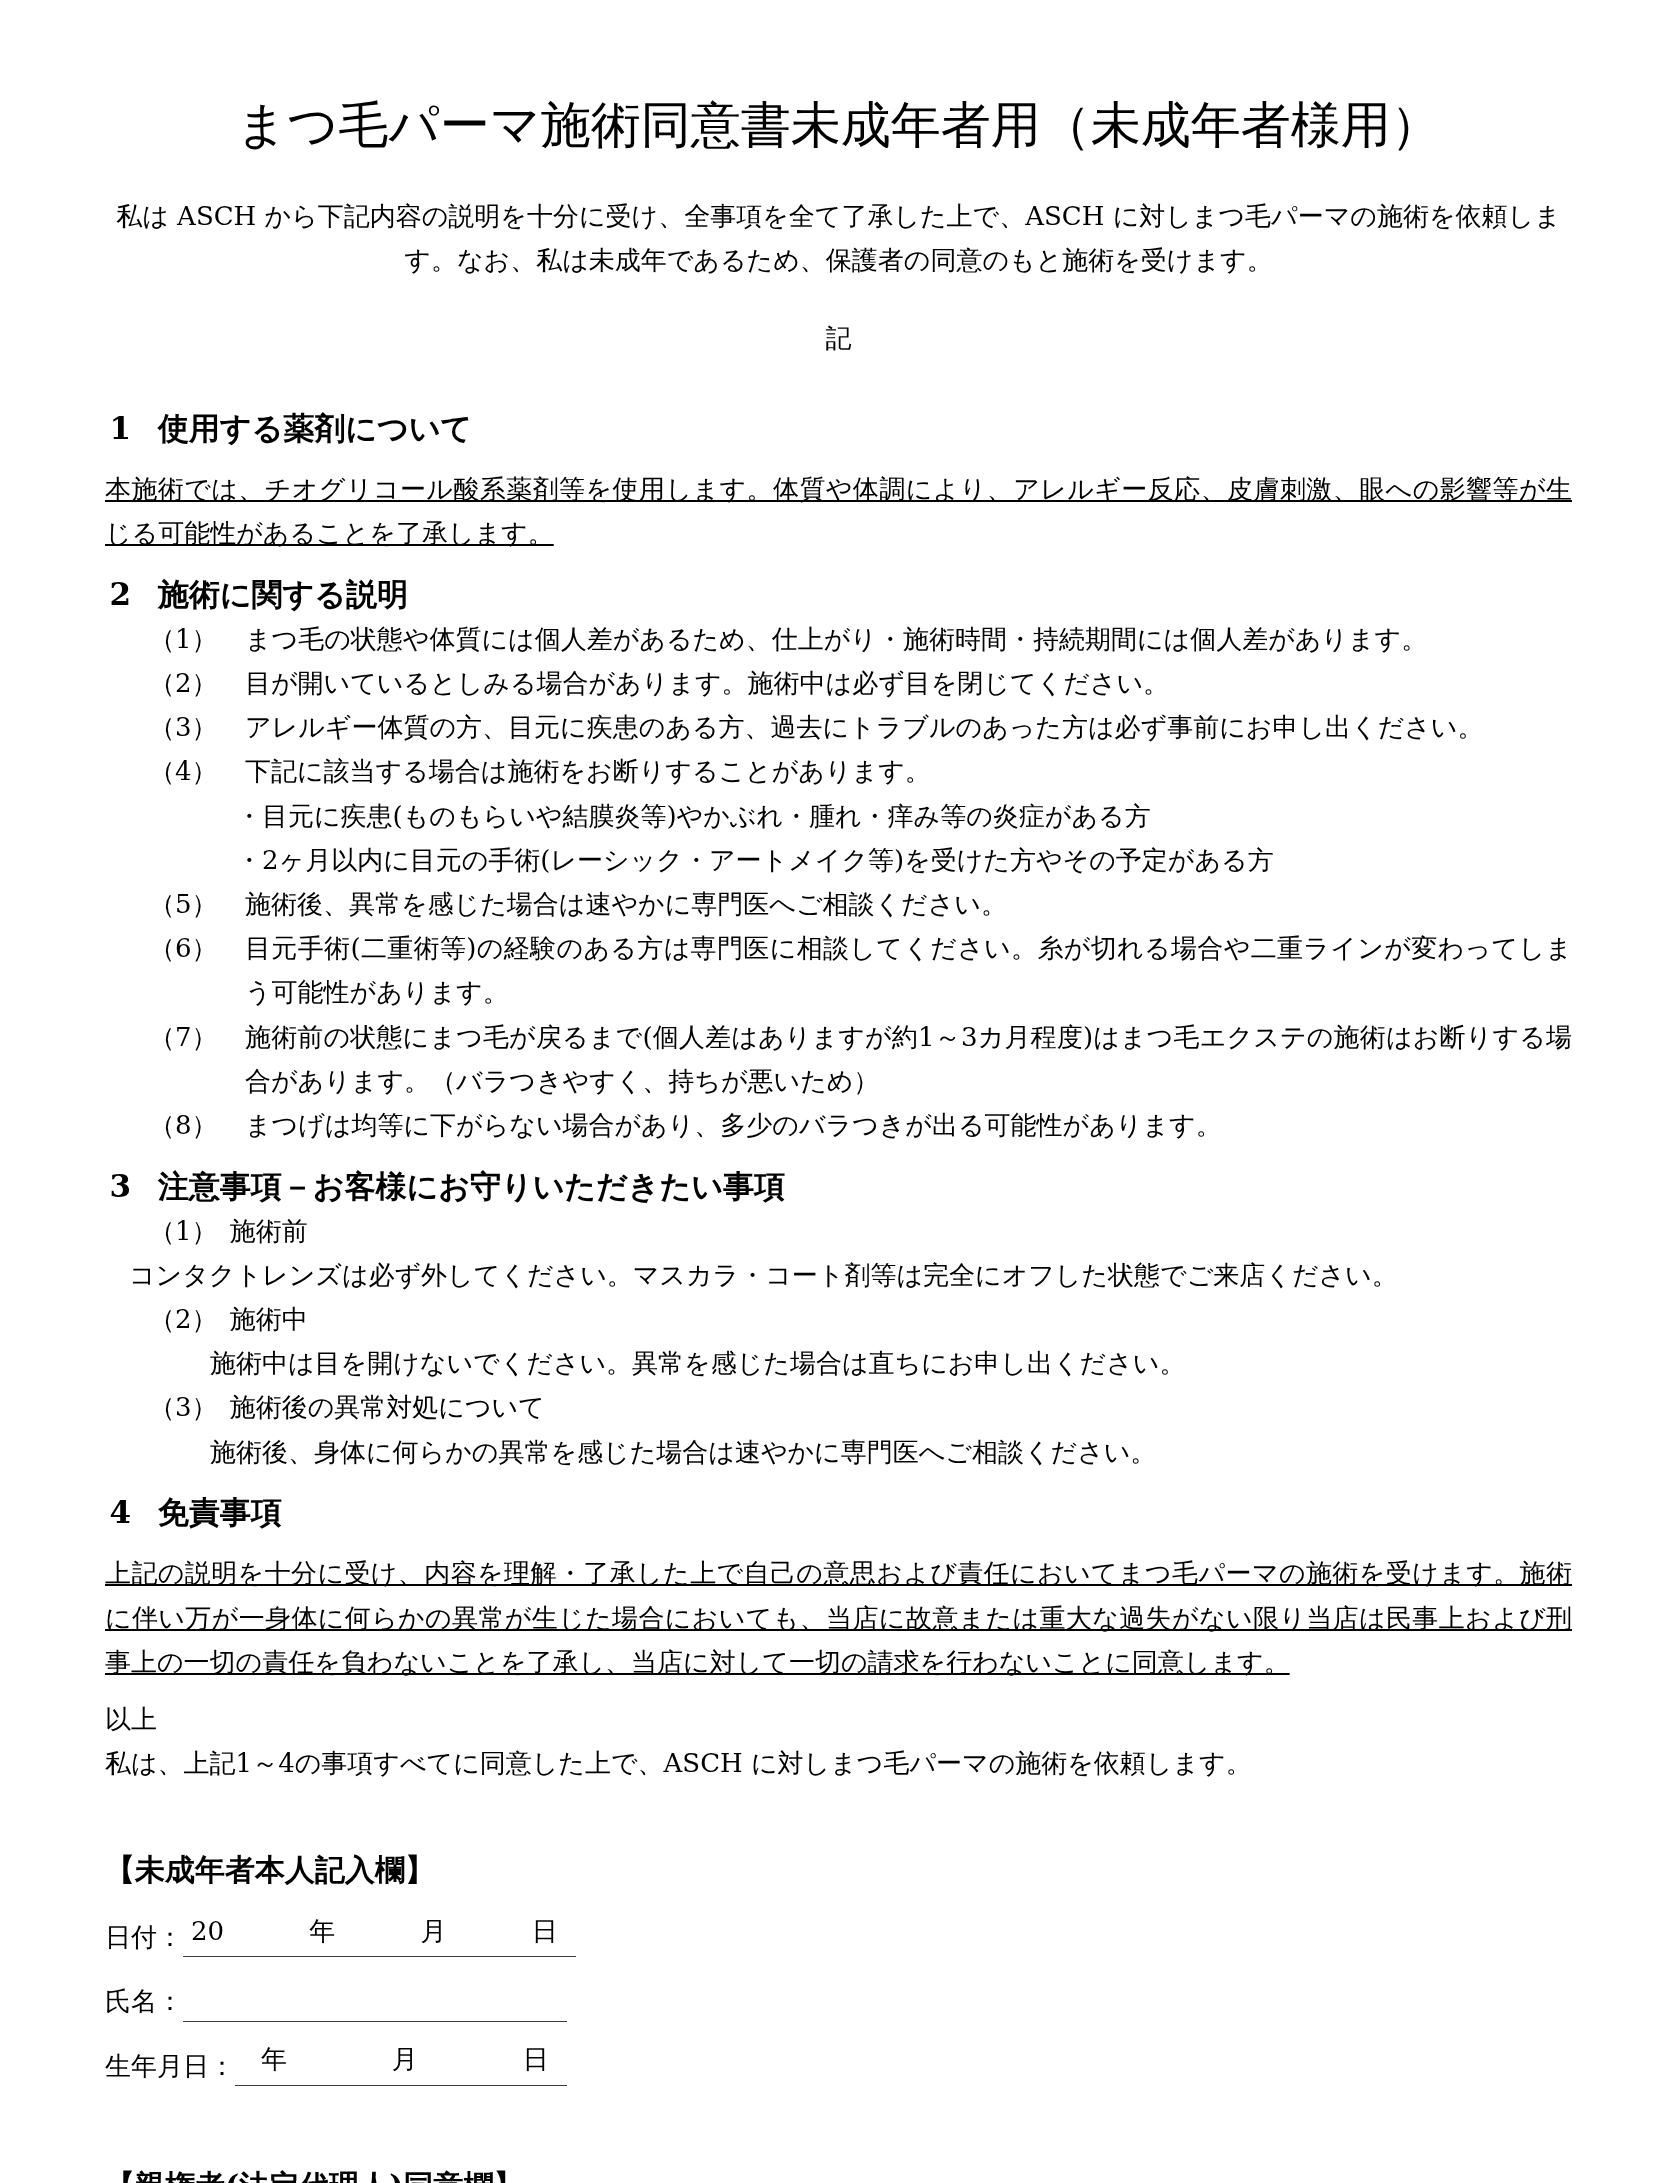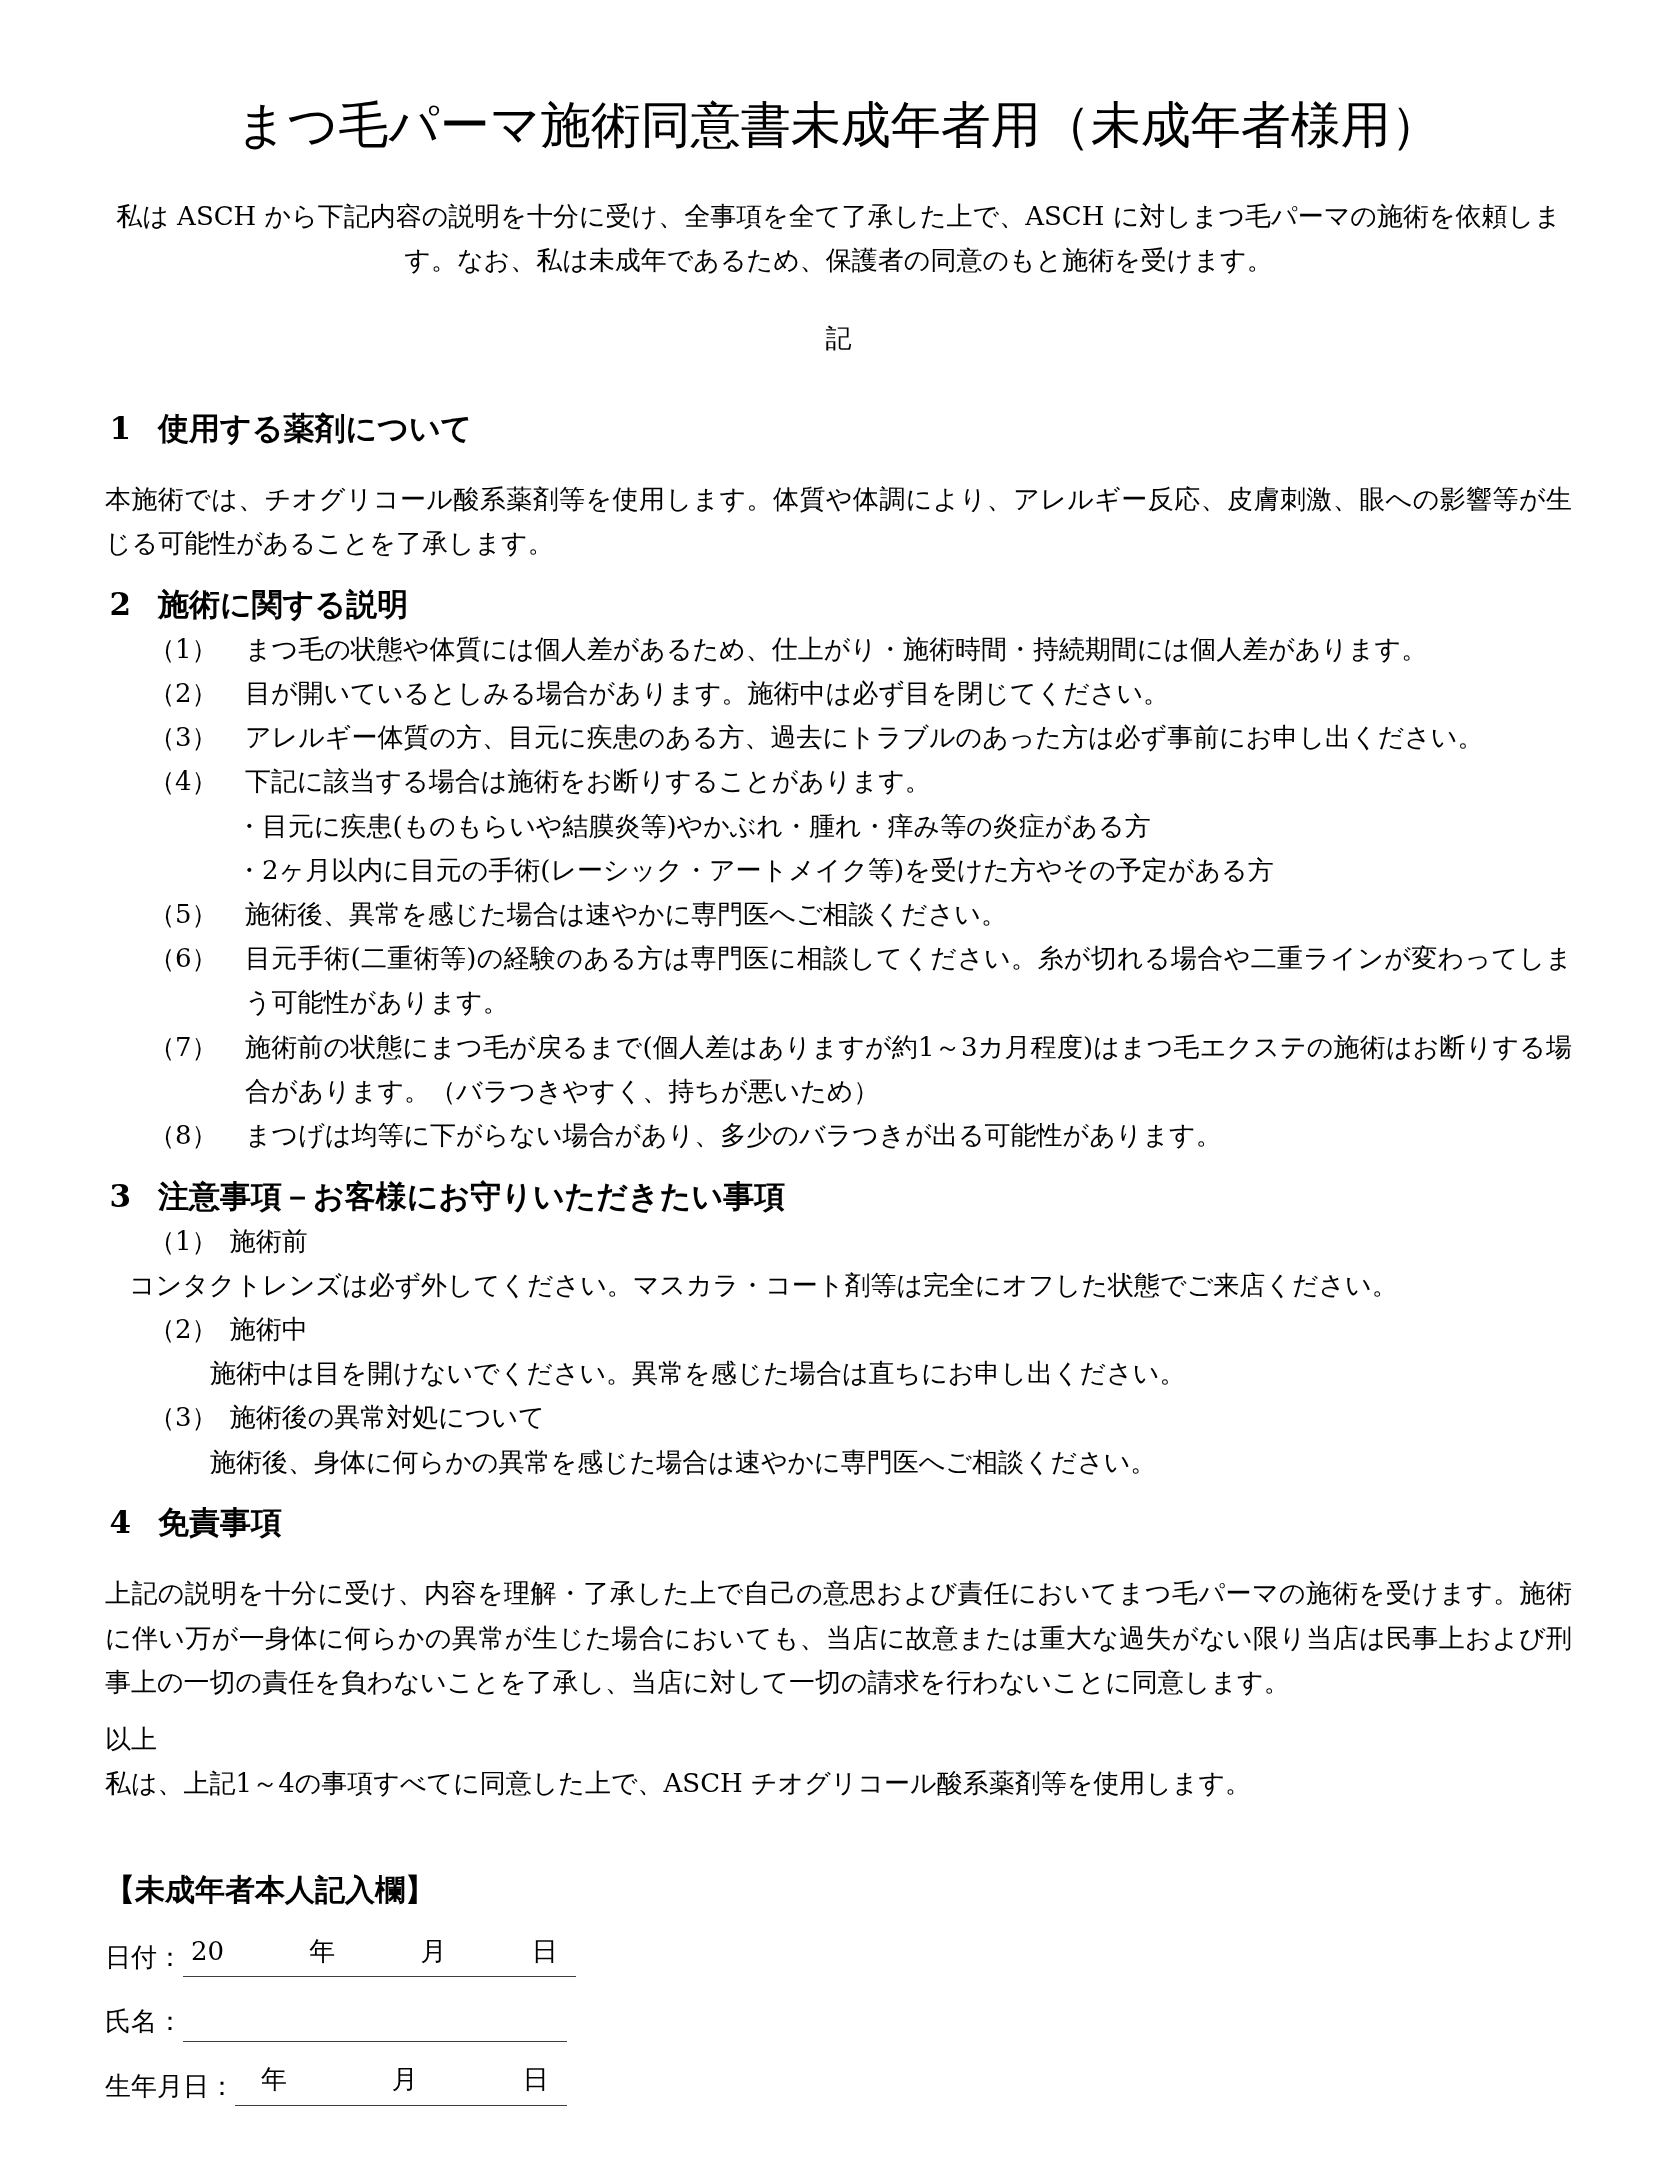--- a/index.html
+++ b/index.html
@@ -10,21 +10,21 @@
     padding:94px 105px 0 105px; overflow:hidden;
     font-size:26px; line-height:1.7;
   }
   .doc-title { font-size:50px; font-weight:normal; text-align:center; line-height:1.25; }
   .intro { margin-top:37px; text-align:center; }
   .memo-marker { margin-top:34px; text-align:center; }
   .sec-heading { display:flex; font-size:31px; font-weight:bold; line-height:1.45; padding-left:4.4px; }
   .sec-heading .num { flex:0 0 auto; margin-right:27px; }
   .mt-h1 { margin-top:46px; }
   .mt-h  { margin-top:16.6px; }
-  .para { margin-top:26px; text-align:justify; }
+  .para { margin-top:16px; text-align:justify;text-decoration:underline; }
   .item { display:flex; padding-left:44px; }
   .item .no { flex:0 0 96px; }
   .item .txt { flex:1; text-align:justify; }
   .bullet { padding-left:131px; }
   .s3-label { display:flex; padding-left:44px; }
   .s3-label .no { flex:0 0 auto; margin-right:12.2px; }
   .s3-body-1 { padding-left:24px; }
   .s3-body-2 { padding-left:105px; }
   .closing { margin-top:13px; }
   .form-heading { font-size:30px; font-weight:bold; }
@@ -115,21 +115,21 @@
     <span>施術後の異常対処について</span>
   </div>
   <div class="s3-body-2">施術後、身体に何らかの異常を感じた場合は速やかに専門医へご相談ください。</div>
 
   <div class="sec-heading mt-h">
     <span class="num">4</span>
     <span>免責事項</span>
   </div>
   <div class="para">上記の説明を十分に受け、内容を理解・了承した上で自己の意思および責任においてまつ毛パーマの施術を受けます。施術に伴い万が一身体に何らかの異常が生じた場合においても、当店に故意または重大な過失がない限り当店は民事上および刑事上の一切の責任を負わないことを了承し、当店に対して一切の請求を行わないことに同意します。</div>
   <div class="closing">以上</div>
-  <div>私は、上記1～4の事項すべてに同意した上で、ASCH チオグリコール酸系薬剤等を使用します。</div>
+  <div>私は、上記1～4の事項すべてに同意した上で、ASCH に対しまつ毛パーマの施術を依頼します。</div>
 
   <div class="form-heading mt-minor">【未成年者本人記入欄】</div>
 
   <div class="form-row">
     <span>日付：</span>
     <span class="blank w900">
       <span>20</span>
       <span>年</span>
       <span>月</span>
       <span>日</span>

